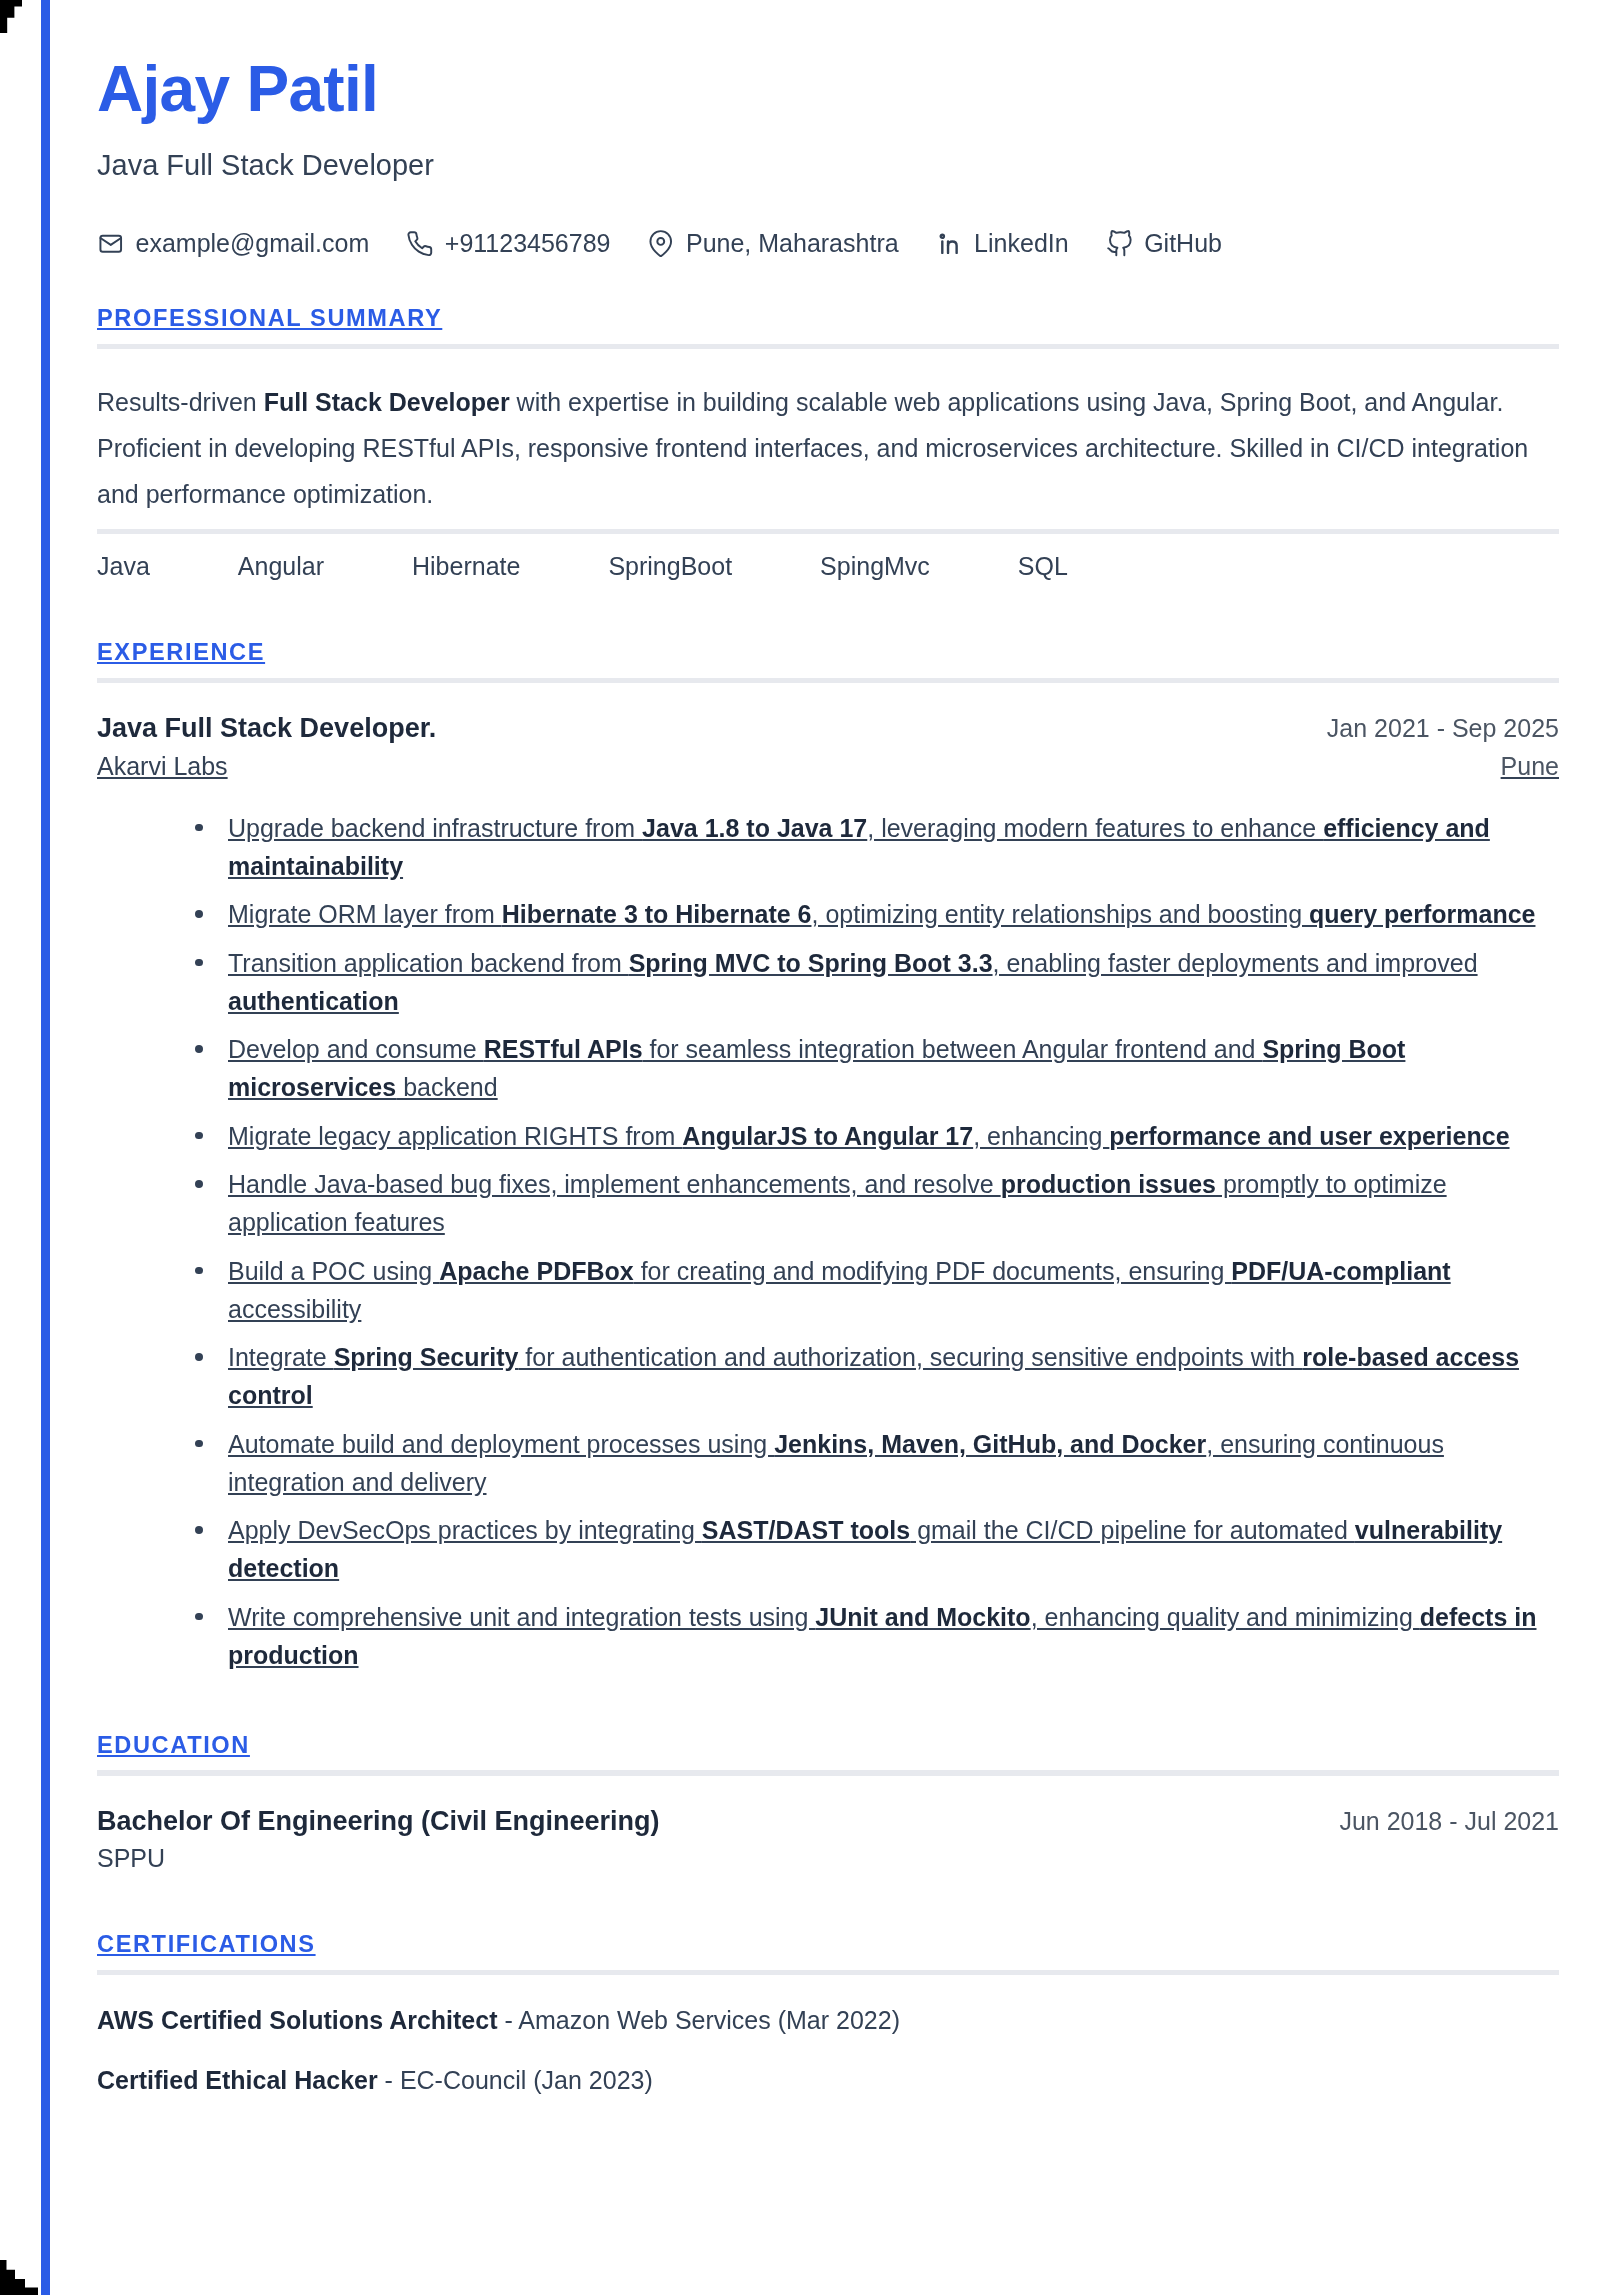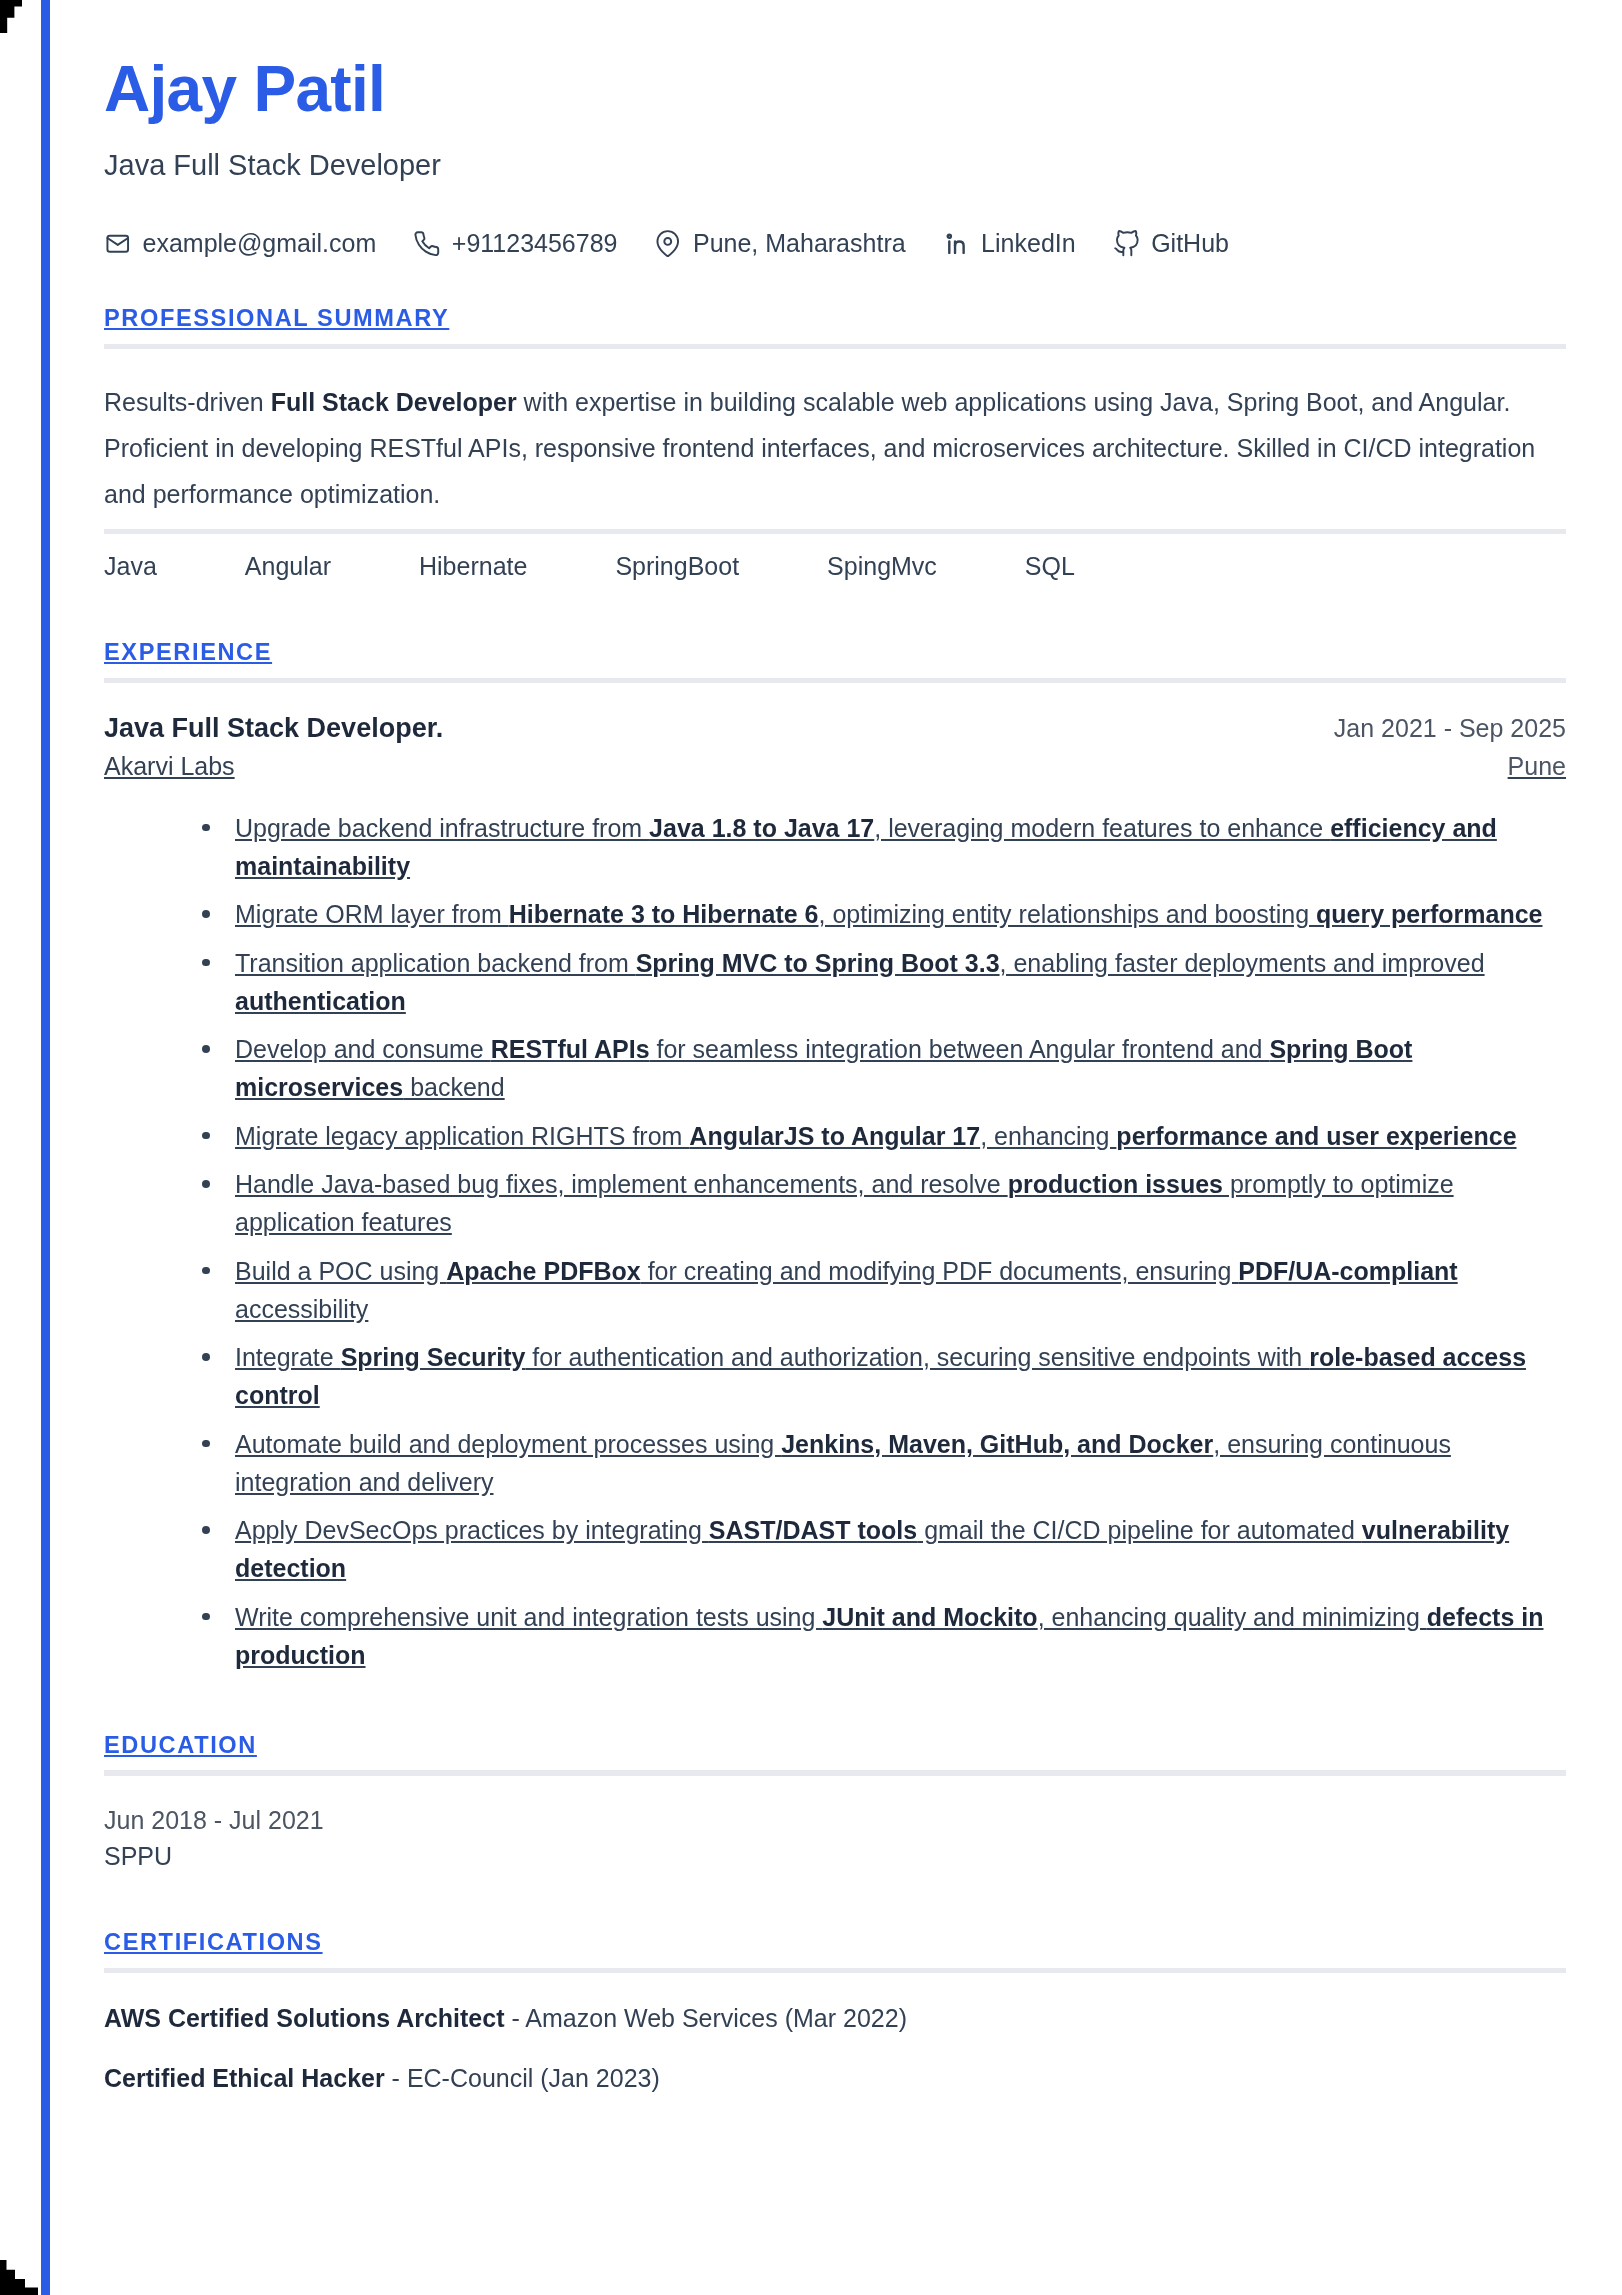--- a/index.html
+++ b/index.html
@@ -18,21 +18,21 @@
   
   .corner-tl{
     position:absolute;left:0;top:0;width:22px;height:33px;background:#000;
     clip-path:polygon(0 0,22px 0,22px 6.5px,14.4px 6.5px,14.4px 17.7px,7.2px 17.7px,7.2px 33px,0 33px);
   }
   .corner-bl{
     position:absolute;left:0;bottom:0;width:38px;height:35px;background:#000;
     clip-path:polygon(0 0,6.5px 0,6.5px 9.8px,15px 9.8px,15px 19px,25px 19px,25px 27.5px,38px 27.5px,38px 35px,0 35px);
   }
   .content{
-    position:absolute;left:104px;top:0;width:1462px;
+    position:absolute;left:97px;top:0;width:1462px;
     color:#334155;
   }
   .name{
     margin-top:56px;
     font-size:64px;font-weight:800;line-height:1.05;
     color:#2b5ce6;letter-spacing:-0.7px;
   }
   .subtitle{
     margin-top:26px;
     font-size:29px;color:#334155;
@@ -191,20 +191,21 @@
         <li class="bullet"><span>Automate build and deployment processes using </span><span class="b">Jenkins, Maven, GitHub, and Docker</span><span>, ensuring continuous integration and delivery</span></li>
         <li class="bullet"><span>Apply DevSecOps practices by integrating </span><span class="b">SAST/DAST tools</span><span> gmail the CI/CD pipeline for automated </span><span class="b">vulnerability detection</span></li>
         <li class="bullet"><span>Write comprehensive unit and integration tests using </span><span class="b">JUnit and Mockito</span><span>, enhancing quality and minimizing </span><span class="b">defects in production</span></li>
       </ul>
     </div>
 
     <div class="section-heading mt-sec">EDUCATION</div>
     <div class="divider"></div>
     <div>
       <div class="edu-head">
+        <span class="edu-degree">Bachelor Of Engineering (Civil Engineering)</span>
         <span class="edu-dates">Jun 2018 - Jul 2021</span>
       </div>
       <div class="edu-inst">SPPU</div>
     </div>
 
     <div class="section-heading mt-sec">CERTIFICATIONS</div>
     <div class="divider"></div>
     <div class="cert-line"><span class="b">AWS Certified Solutions Architect</span><span> - Amazon Web Services (Mar 2022)</span></div>
     <div class="cert-line"><span class="b">Certified Ethical Hacker</span><span> - EC-Council (Jan 2023)</span></div>
 

